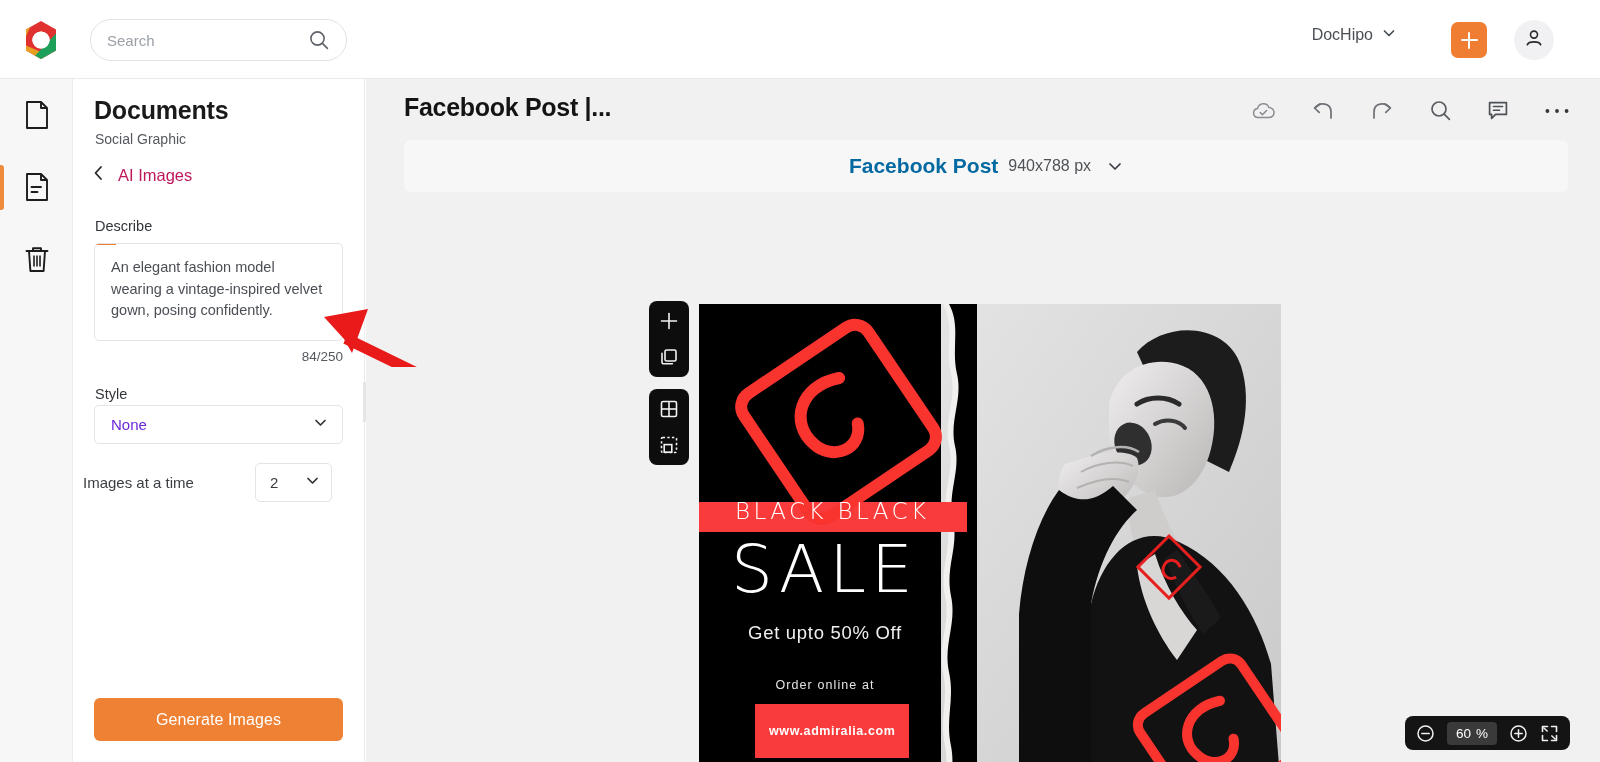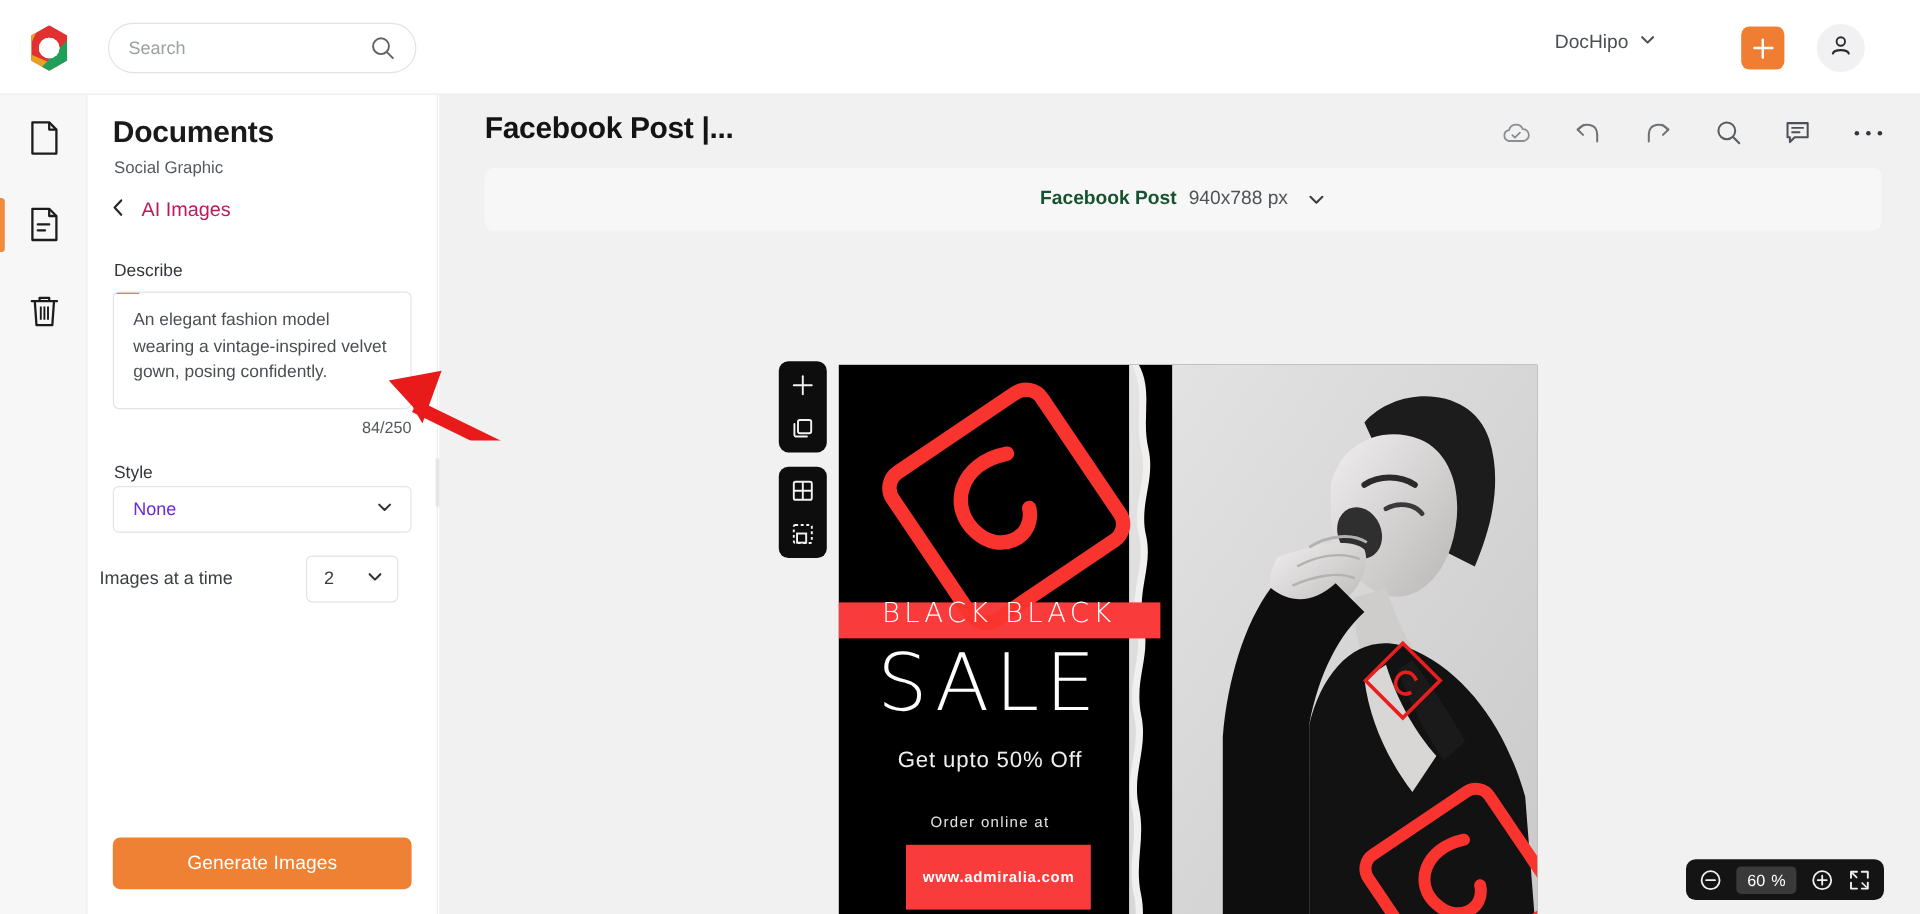--- a/index.html
+++ b/index.html
@@ -25,21 +25,21 @@
     display: flex; align-items: center; padding: 0 16px;
   }
   .search-box input {
     flex: 1; border: none; outline: none; font-size: 15px; color: #3c4043;
     font-family: "Liberation Sans", sans-serif; background: transparent;
   }
   .search-box input::placeholder { color: #9aa0a6; }
   .search-ico { width: 22px; height: 22px; flex: none; }
 
   .brand-select {
-    position: absolute; right: 220px; top: 26px;
+    position: absolute; right: 204px; top: 26px;
     display: flex; align-items: center; gap: 9px; cursor: pointer;
   }
   .brand-select .txt { font-size: 16px; color: #4a4f55; }
 
   .plus-btn {
     position: absolute; right: 113px; top: 22px; width: 36px; height: 36px;
     background: #ef7e33; border-radius: 7px; display: flex;
     align-items: center; justify-content: center; cursor: pointer;
   }
   .plus-btn::before, .plus-btn::after {
@@ -151,21 +151,21 @@
     position: absolute; right: 30px; top: 20px;
     display: flex; align-items: center; gap: 35px;
   }
   .tool-icons .ti { cursor: pointer; display: flex; align-items: center; }
 
   .size-bar {
     position: absolute; left: 38px; top: 61px; width: 1164px; height: 52px;
     background: #f7f7f7; border-radius: 7px;
     display: flex; align-items: center; justify-content: center; gap: 10px;
   }
-  .size-bar .strong { font-size: 16px; font-weight: bold; color: #14532d; }
+  .size-bar .strong { font-size: 21px; font-weight: bold; color: #0369a1; }
   .size-bar .light { font-size: 16px; color: #4f5358; }
   .size-bar .chev { margin-left: 6px; cursor: pointer; display: flex; }
 
   .canvas-area { position: absolute; left: 0; top: 125px; width: 1234px; height: 558px; }
 
   
   .float-tools {
     position: absolute; left: 283px; top: 97px; display: flex;
     flex-direction: column; gap: 12px; z-index: 12;
   }

